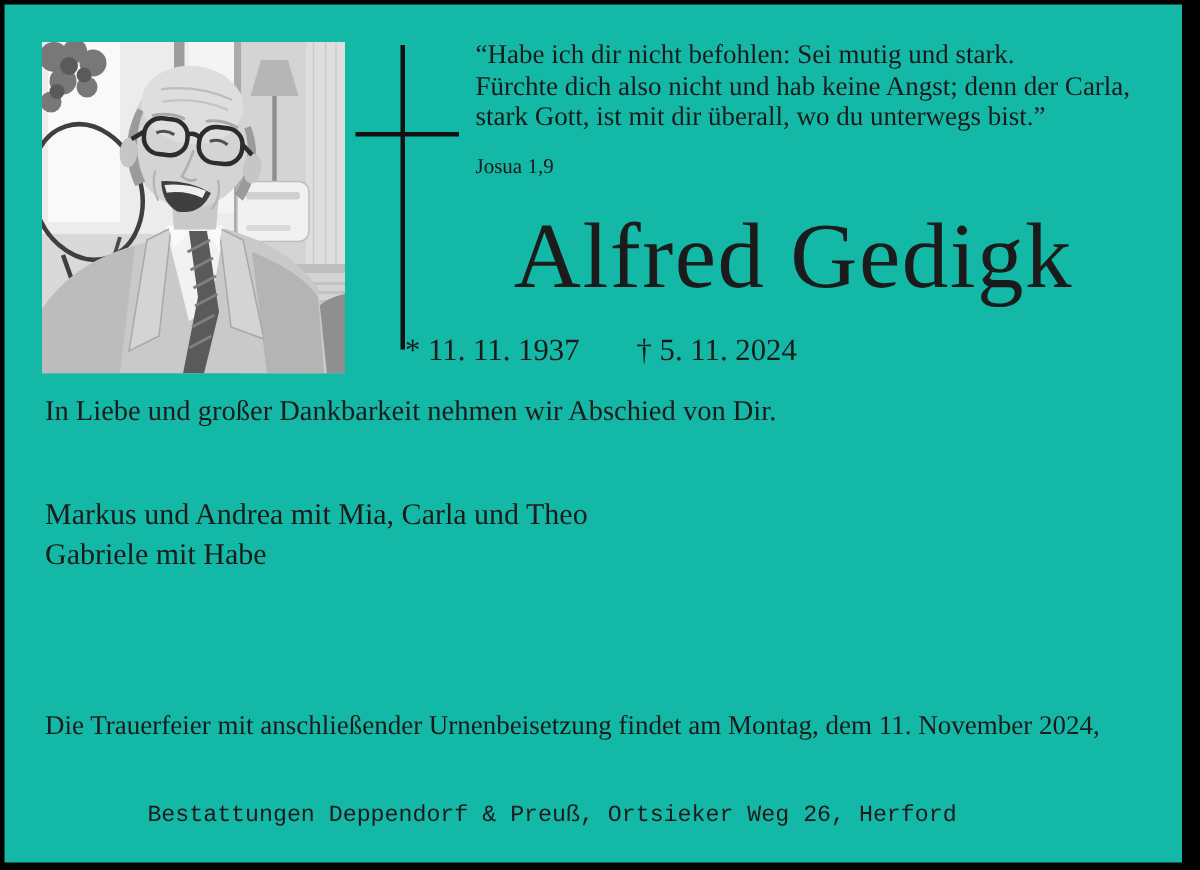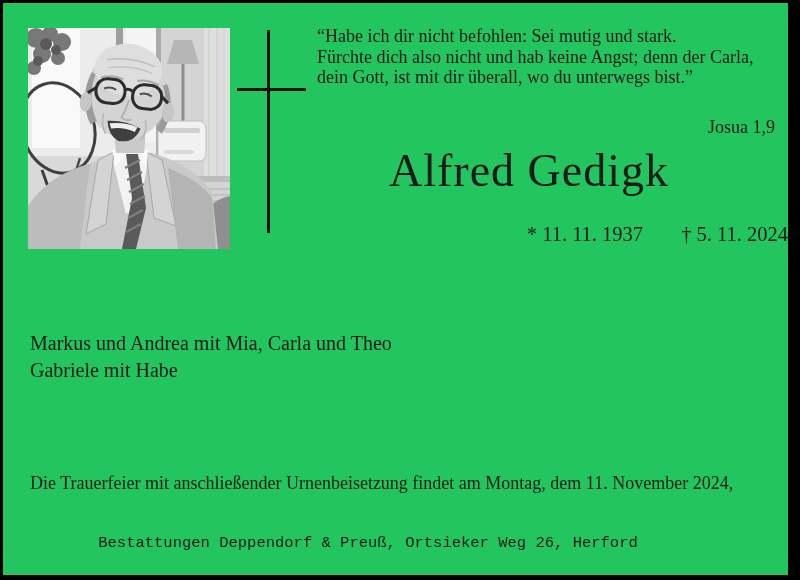--- a/index.html
+++ b/index.html
@@ -3,35 +3,35 @@
 <meta charset="utf-8">
 <style>
   html,body{margin:0;padding:0;}
   body{
     width:800px;height:580px;overflow:hidden;background:#000;
     font-family:"Liberation Serif","DejaVu Serif",serif;
     color:#1b1b1b;position:relative;
   }
   .page{
     position:absolute;left:3px;top:3px;width:785px;height:572px;
-    background:#22c55e;
+    background:#14b8a6;
   }
   .abs{position:absolute;}
   
   .photo{left:25px;top:25px;width:202px;height:221px;overflow:hidden;}
   
   .cross-v{left:264px;top:27px;width:2.5px;height:203px;background:#111;}
   .cross-h{left:234px;top:85px;width:69px;height:2.5px;background:#111;}
   
   .quote{left:314px;top:23px;width:472px;font-size:18px;line-height:20.5px;white-space:nowrap;}
-  .quote-src{left:314px;top:114px;width:458px;text-align:right;font-size:18px;}
+  .quote-src{left:314px;top:101px;width:458px;font-size:14px;}
   
   .name{left:267px;top:132px;width:518px;text-align:center;
-        font-size:46px;line-height:72px;letter-spacing:1px;white-space:nowrap;}
-  .dates{left:267px;top:220px;width:518px;text-align:right;font-size:20.5px;white-space:nowrap;}
+        font-size:62px;line-height:72px;letter-spacing:1px;white-space:nowrap;}
+  .dates{left:267px;top:220px;width:518px;text-align:left;font-size:20.5px;white-space:nowrap;}
   .dates .death{margin-left:38px;}
   
   .farewell{left:27px;top:260px;font-size:19px;line-height:23.5px;white-space:nowrap;}
   .family{left:27px;top:327px;font-size:20px;line-height:26.5px;white-space:nowrap;}
   .condolence{left:27px;top:405px;font-size:19px;line-height:23px;white-space:nowrap;}
   .service{left:27px;top:469px;font-size:18px;line-height:22px;white-space:nowrap;}
   .funeral-home{left:0;top:531px;width:730px;text-align:center;font-size:15.5px;white-space:nowrap;font-family:Liberation Mono, monospace;}
 </style>
 </head>
 <body>
@@ -132,31 +132,32 @@
       </g>
     </svg>
   </div>
 
   <div class="abs cross-v"></div>
   <div class="abs cross-h"></div>
 
   <div class="abs quote">
     <div>“Habe ich dir nicht befohlen: Sei mutig und stark.</div>
     <div>Fürchte dich also nicht und hab keine Angst; denn der Carla,</div>
-    <div>dein Gott, ist mit dir überall, wo du unterwegs bist.”</div>
+    <div>stark Gott, ist mit dir überall, wo du unterwegs bist.”</div>
   </div>
   <div class="abs quote-src">Josua 1,9</div>
 
   <div class="abs name">Alfred Gedigk</div>
 
   <div class="abs dates">
     <span class="birth">* 11. 11. 1937</span><span class="death">† 5. 11. 2024</span>
   </div>
 
   <div class="abs farewell">
+    <div>In Liebe und großer Dankbarkeit nehmen wir Abschied von Dir.</div>
   </div>
 
   <div class="abs family">
     <div>Markus und Andrea mit Mia, Carla und Theo</div>
     <div>Gabriele mit Habe</div>
   </div>
 
 
   <div class="abs service">
     <div>Die Trauerfeier mit anschließender Urnenbeisetzung findet am Montag, dem 11. November 2024,</div>

